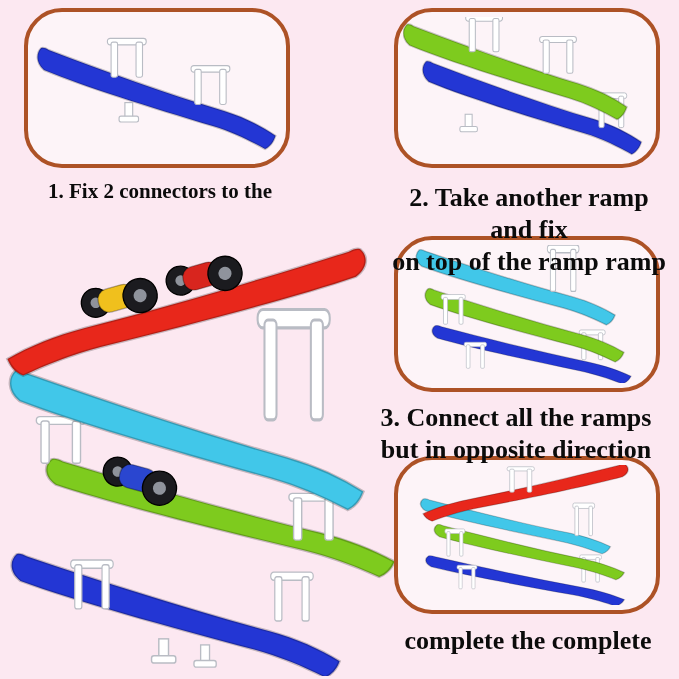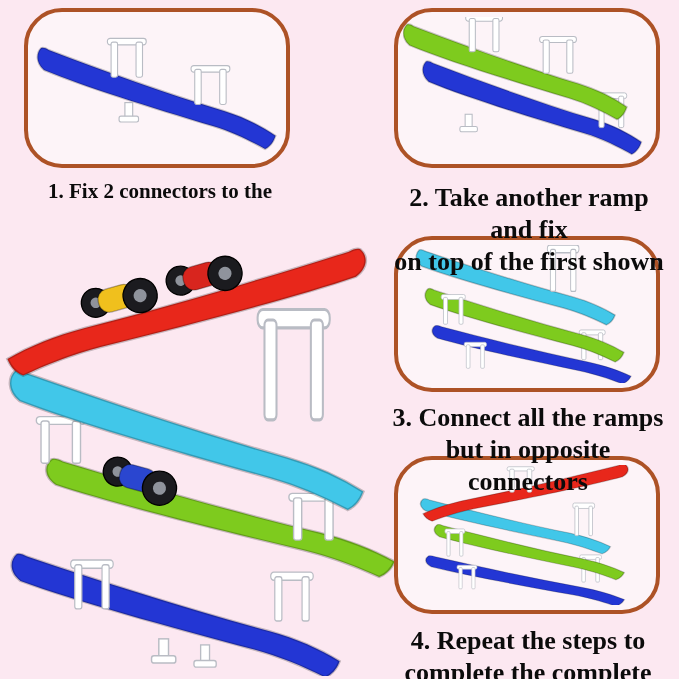--- a/index.html
+++ b/index.html
@@ -19,21 +19,21 @@
   #p2{left:394px;top:8px;width:266px;height:160px}
   #p3{left:394px;top:236px;width:266px;height:156px}
   #p4{left:394px;top:456px;width:266px;height:158px}
   .cap{
     position:absolute;text-align:center;color:#0b0b0b;
     font-weight:700;font-size:26px;line-height:1.24;
   }
   .cap span{display:block}
   #c1{left:8px;top:178px;width:304px;font-size:21px}
   #c2{left:390px;top:182px;width:278px}
-  #c3{left:392px;top:402px;width:272px}
+  #c3{left:380px;top:402px;width:272px}
   #c4{left:394px;top:625px;width:268px}
   .main-img{position:absolute;left:0;top:238px;width:394px;height:438px}
   .main-img svg{width:100%;height:100%}
 </style>
 </head>
 <body>
 
 <div class="stage">
 
   <svg width="0" height="0" style="position:absolute" aria-hidden="true">
@@ -102,28 +102,27 @@
       <use href="#ramp" stroke="rgba(0,0,0,0.22)" stroke-width="2" transform="translate(246,-2) scale(-0.95,0.62)" fill="#e8271b"></use>
       <use href="#conn" transform="translate(102,2) scale(0.75,0.7)"></use>
     </svg>
   </div>
 
   <div class="cap" id="c1">
     <span>1. Fix 2 connectors to the</span>
   </div>
   <div class="cap" id="c2">
     <span>2. Take another ramp and fix</span>
-    <span>on top of the first shown</span>
+    <span>on top of the ramp ramp</span>
   </div>
   <div class="cap" id="c3">
     <span>3. Connect all the ramps</span>
-    <span>but in opposite connectors</span>
+    <span>but in opposite direction</span>
   </div>
   <div class="cap" id="c4">
-    <span>4. Repeat the steps to</span>
     <span>complete the complete</span>
   </div>
 
   <div class="main-img">
     <svg viewBox="0 0 390 432" preserveAspectRatio="xMidYMid meet">
 
       <use href="#ramp" stroke="rgba(0,0,0,0.22)" stroke-width="2" transform="translate(6,310) scale(1.30,1.15)" fill="#2336d4"></use>
       <use href="#foot" transform="translate(150,396) scale(1.2)"></use>
       <use href="#foot" transform="translate(192,402) scale(1.1)"></use>
 

